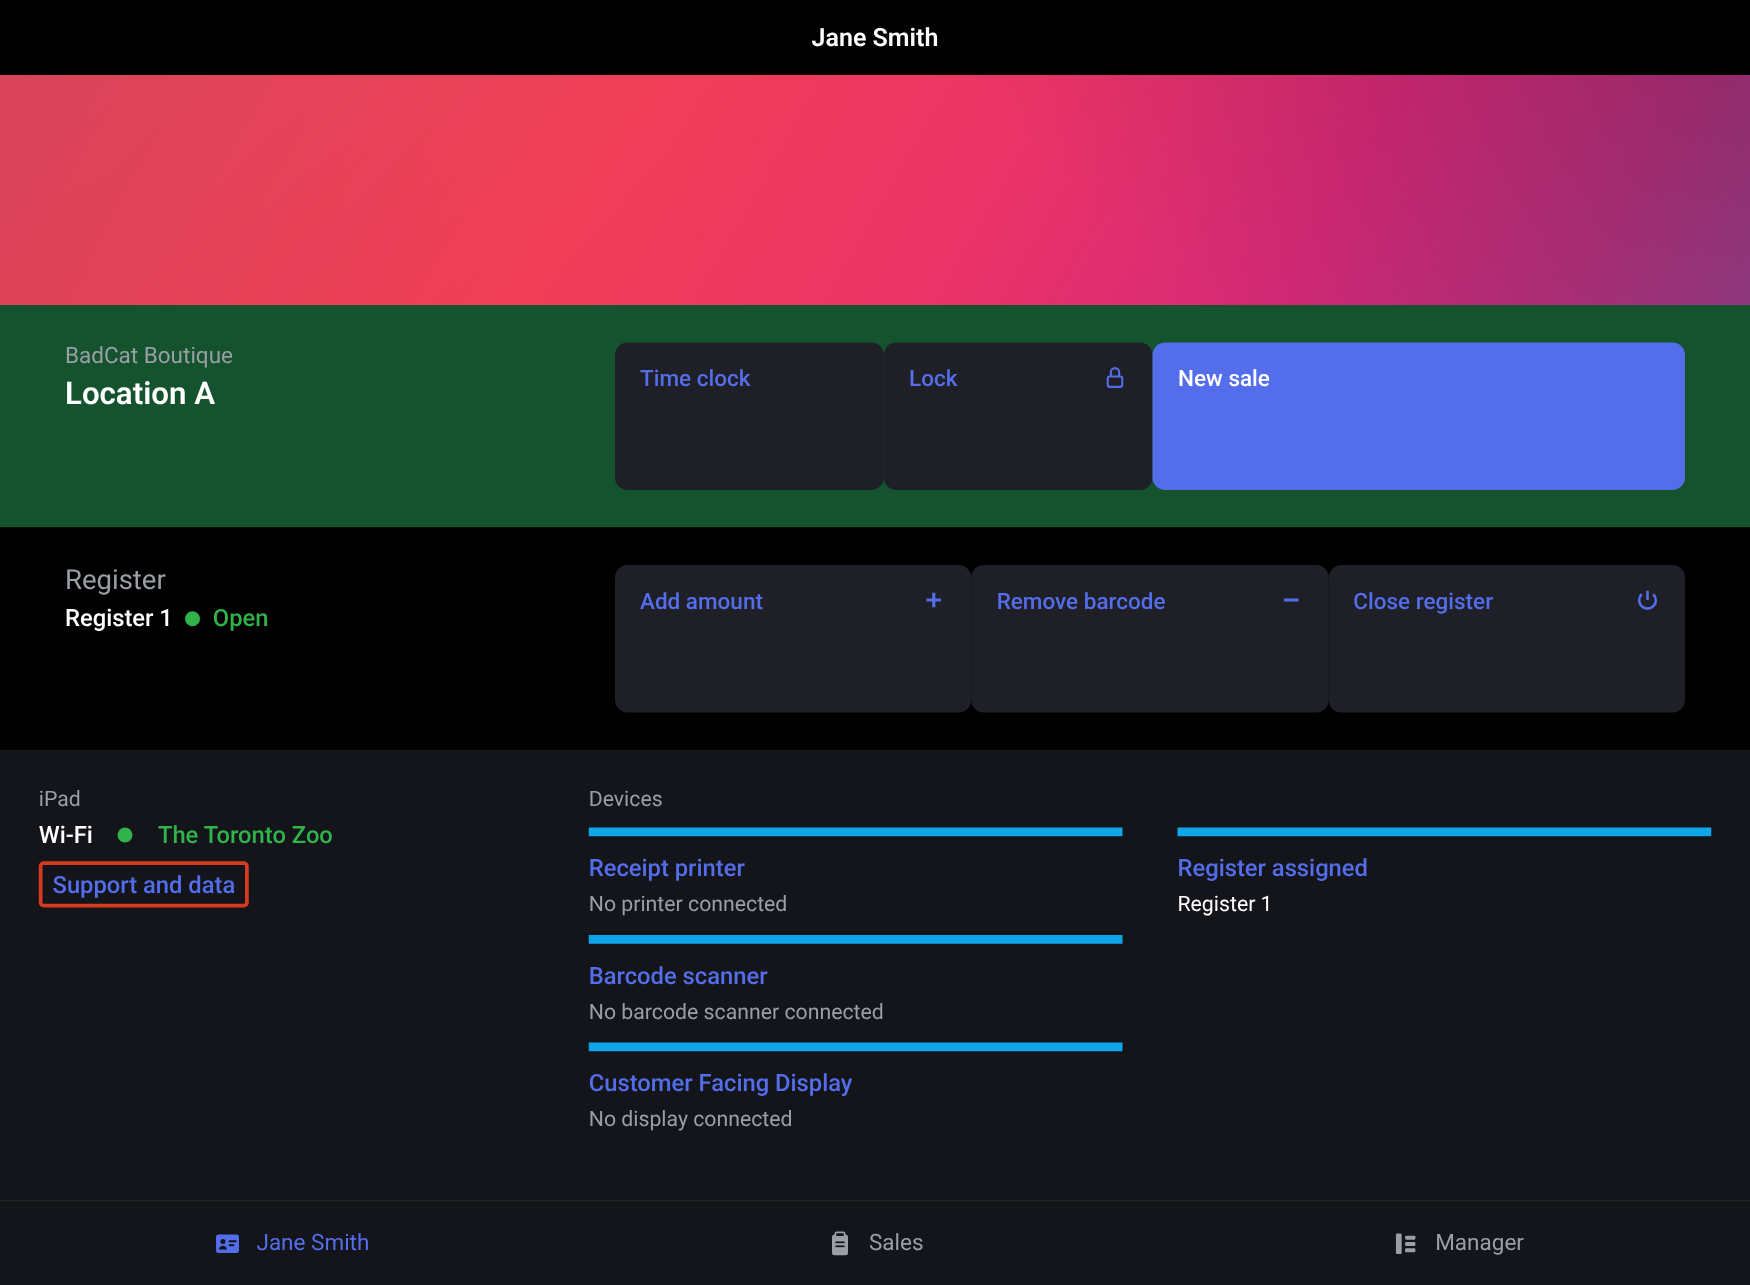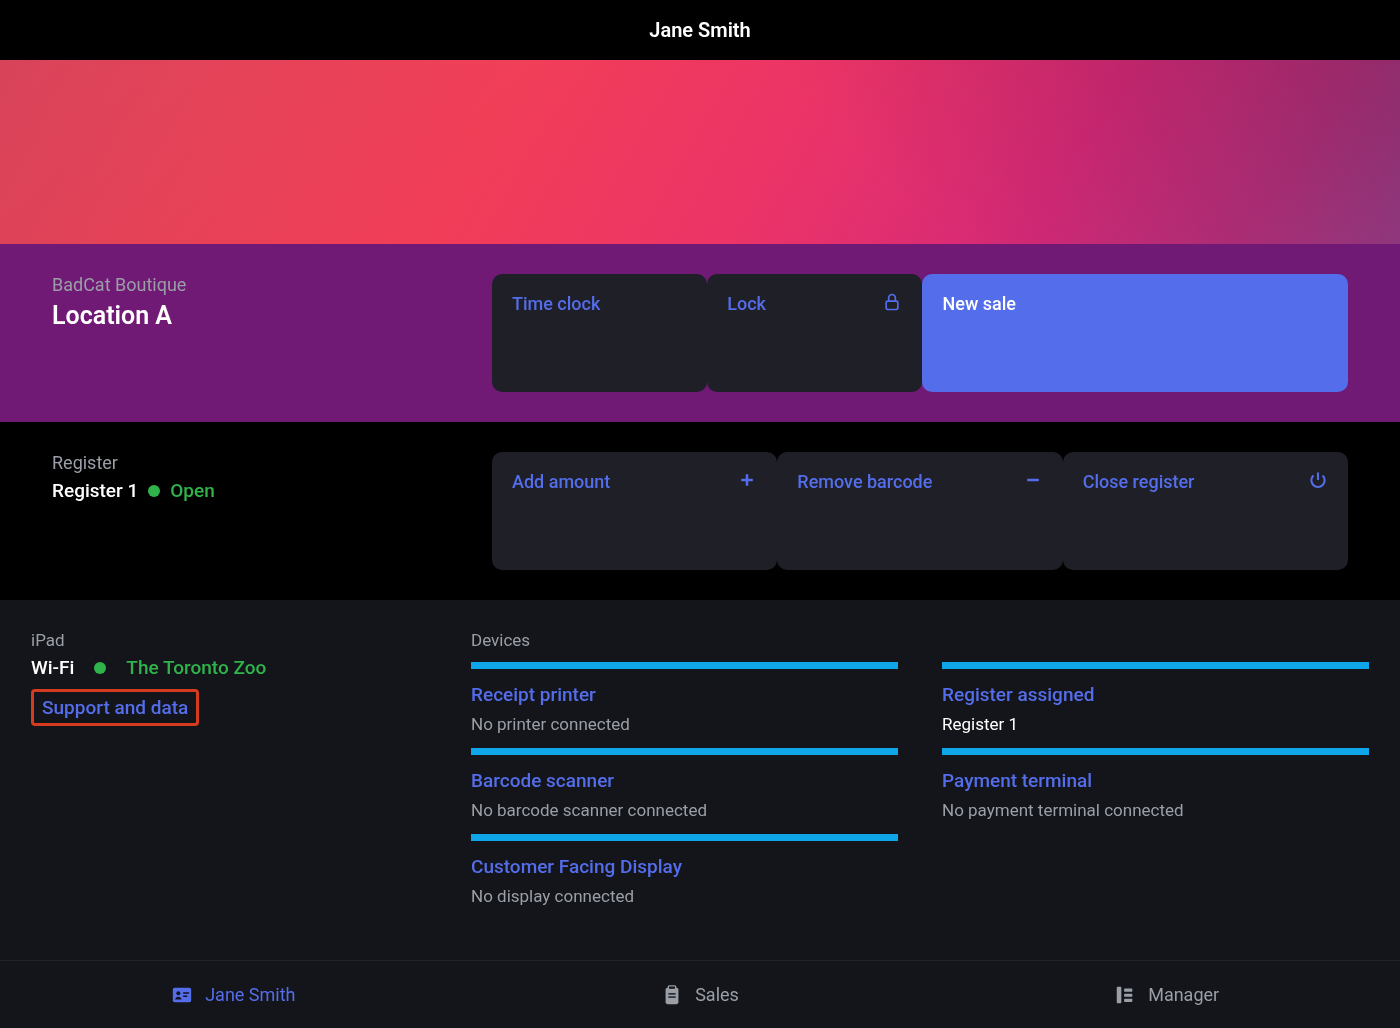--- a/index.html
+++ b/index.html
@@ -29,21 +29,21 @@
 }
 .hero::before {
   content: "";
   position: absolute; inset: 0;
   background:
     linear-gradient(135deg, rgba(255,255,255,0.06) 0%, rgba(255,255,255,0) 40%),
     linear-gradient(45deg, rgba(0,0,0,0) 60%, rgba(0,0,0,0.18) 100%);
 }
 .section {
   padding: 30px 52px;
-  background: #701a75;
+  background: #14532d;
 }
 .section.dark { background: #000; }
 .section-row {
   display: flex;
   align-items: flex-start;
   gap: 30px;
 }
 .section-left { flex: 0 0 410px; }
 .section-right { flex: 1; display: flex; }
 .store-name { color: #9a9fa7; font-size: 18px; margin-bottom: 6px; }
@@ -59,21 +59,21 @@
   justify-content: space-between;
   cursor: pointer;
   font-size: 18px;
   color: #546dea;
   font-weight: 500;
 }
 .card.primary { background: #546dea; color: #fff; }
 .card.wide { flex: 2.2; }
 .card-icon { width: 20px; height: 20px; flex-shrink: 0; color: #546dea; }
 .card-label { line-height: 1.3; }
-.reg-label { color: #9a9fa7; font-size: 18px; margin-bottom: 6px; }
+.reg-label { color: #9a9fa7; font-size: 22px; margin-bottom: 6px; }
 .reg-line { display: flex; align-items: center; gap: 10px; font-size: 19px; font-weight: 500; }
 .reg-name { color: #fff; }
 .dot { width: 12px; height: 12px; border-radius: 50%; background: #2fb34a; display: inline-block; }
 .status-open { color: #2fb34a; }
 .device-section {
   background: #14151a;
   padding: 30px 31px 40px;
   flex: 1;
 }
 .device-row { display: flex; gap: 30px; }
@@ -212,24 +212,20 @@
           <div class="device-title">Customer Facing Display</div>
           <div class="device-status">No display connected</div>
         </div>
       </div>
       <div class="device-col">
         <div class="devices-header">&nbsp;</div>
         <div class="device-item">
           <div class="device-title">Register assigned</div>
           <div class="device-status white">Register 1</div>
         </div>
-        <div class="device-item">
-          <div class="device-title">Payment terminal</div>
-          <div class="device-status">No payment terminal connected</div>
-        </div>
       </div>
     </div>
   </div>
 </div>
 
 <div class="bottombar">
   <div class="tab active">
     <svg class="tab-icon" viewBox="0 0 24 24" fill="currentColor">
       <rect x="2" y="4" width="20" height="16" rx="2" fill="currentColor"></rect>
       <circle cx="8" cy="10" r="2.2" fill="#14151a"></circle>

